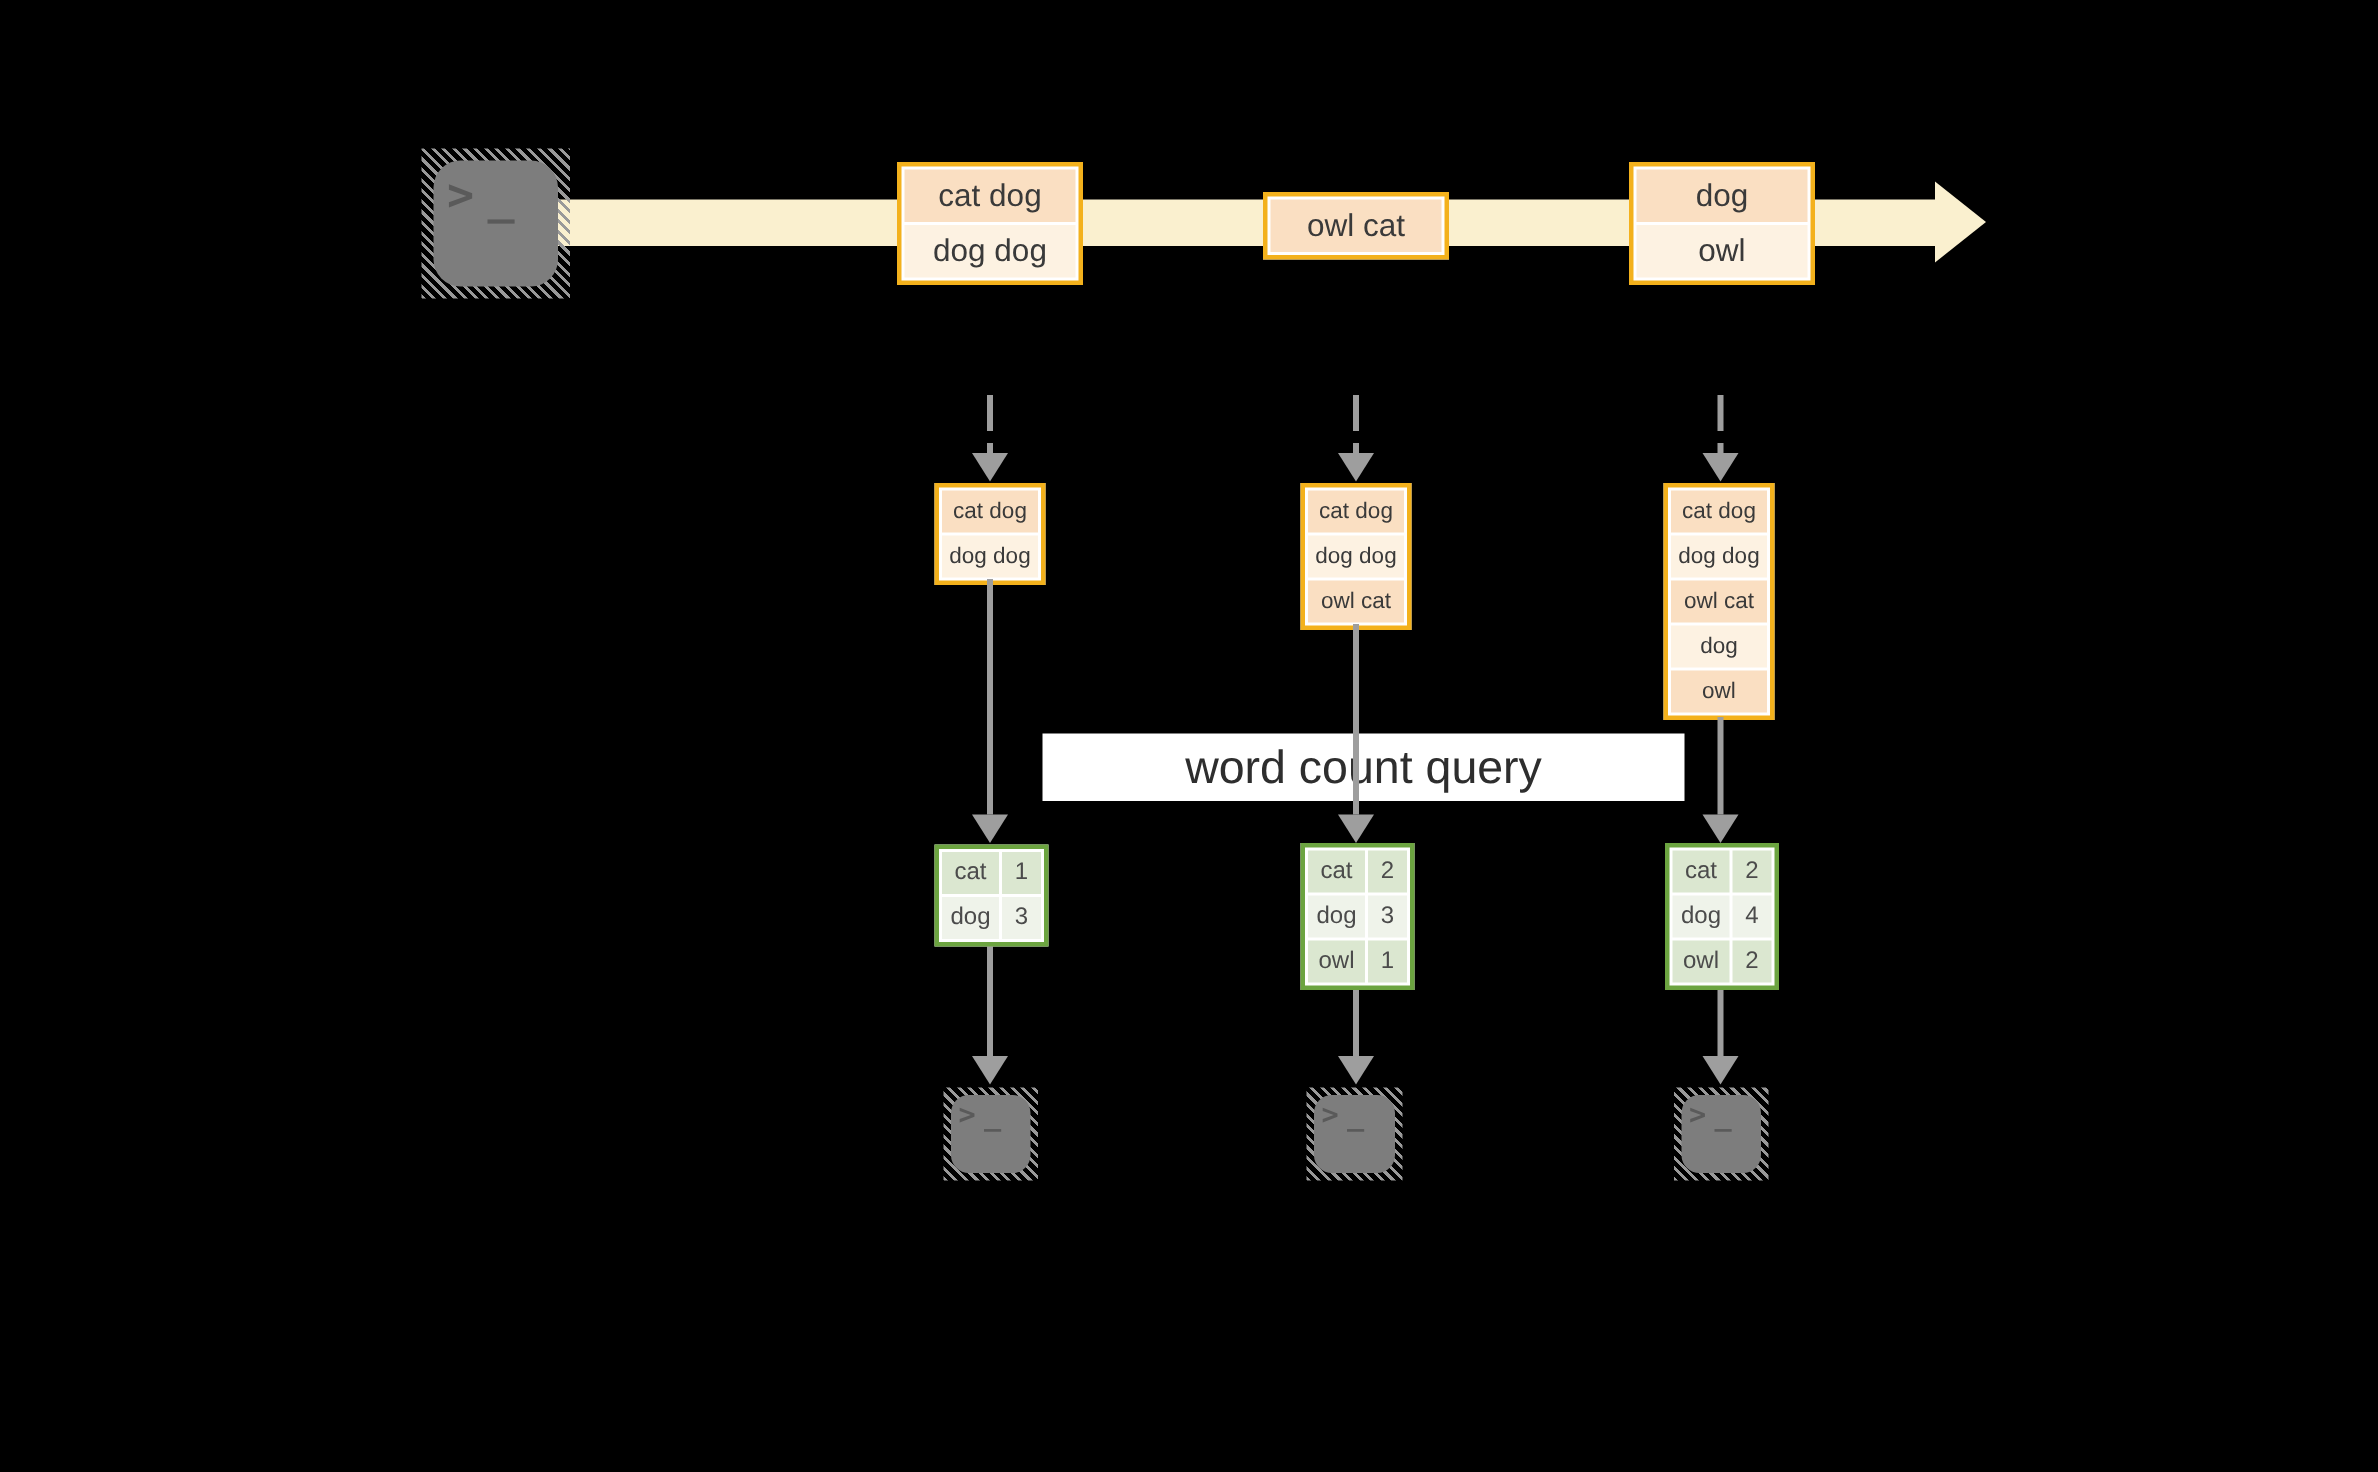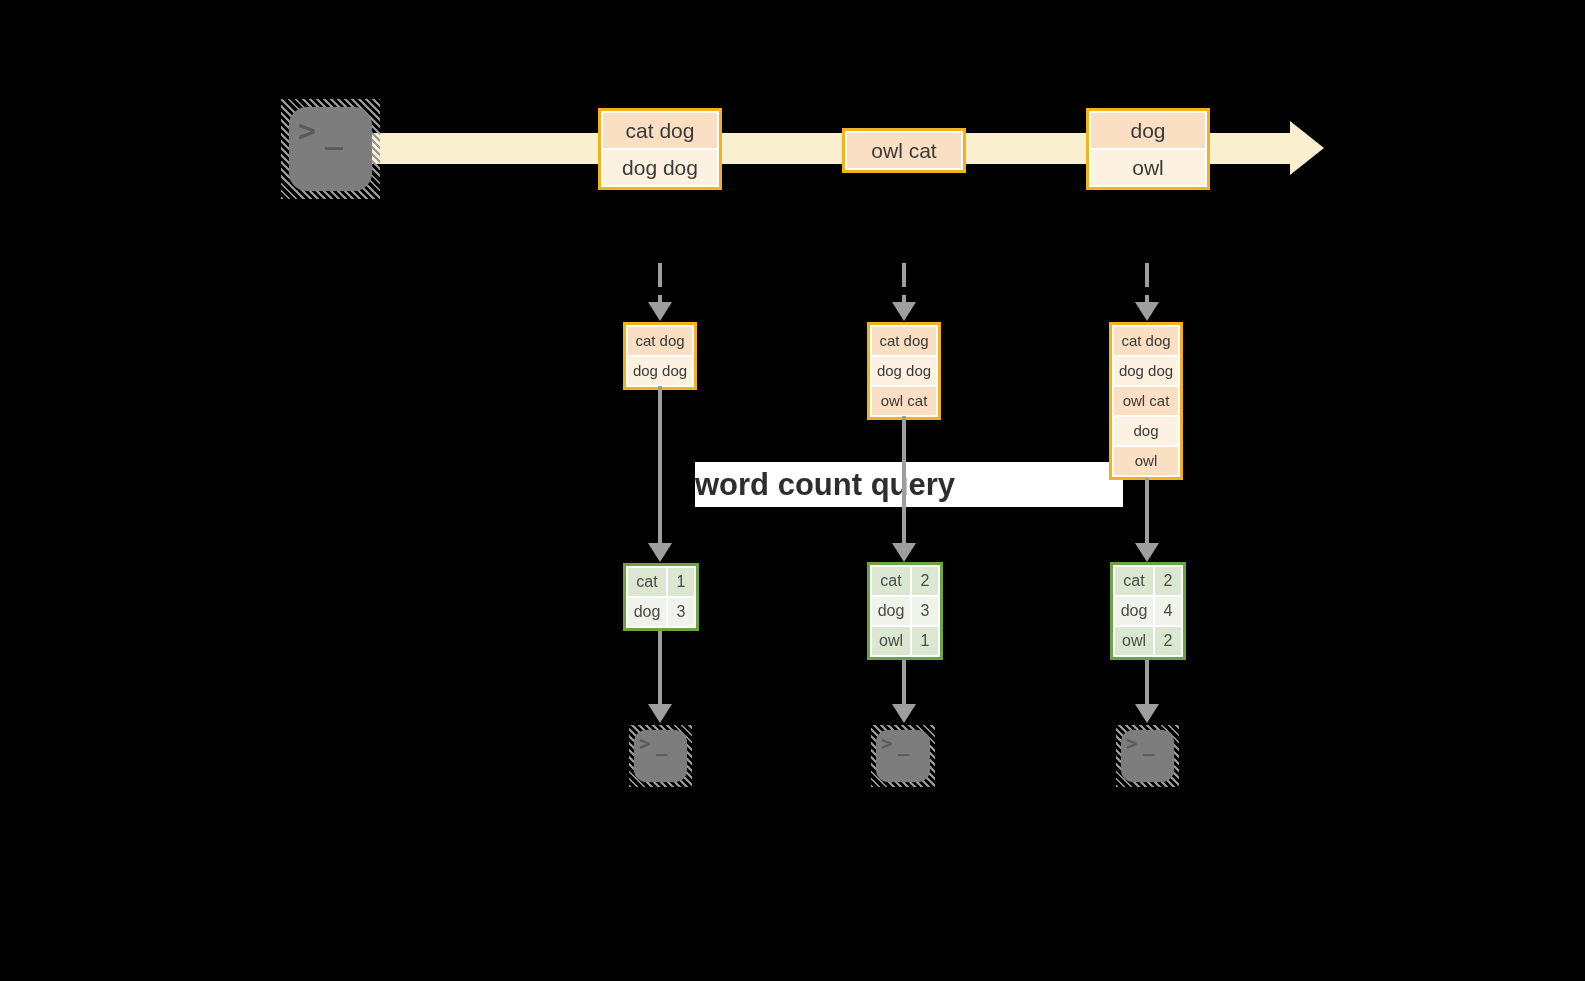--- a/index.html
+++ b/index.html
@@ -45,22 +45,22 @@
   }
   .solid-line { width:4px; background:#9E9E9E; z-index:7; }
   .head-down {
     width:0; height:0; z-index:7;
     border-left:12px solid transparent; border-right:12px solid transparent;
     border-top:19px solid #9E9E9E;
   }
 
   
   .banner {
-    background:#fff; z-index:5; 
-    font-size:31px; color:#2E2E2E; line-height:45px; font-weight:700;
+    background:#fff; z-index:5; text-align:center;
+    font-size:31px; color:#2E2E2E; line-height:45px; font-weight:400;margin-top:27px;
   }
 
   
   .wc-table { border:3px solid #6CA440; background:#fff; padding:2px; width:76px; z-index:8; }
   .wc-row { display:flex; height:28px; }
   .wc-row + .wc-row { margin-top:2px; }
   .wc-row .cell {
     line-height:28px; text-align:center; font-size:16px; color:#4B4B4B;
   }
   .wc-row .word { flex:1; }

